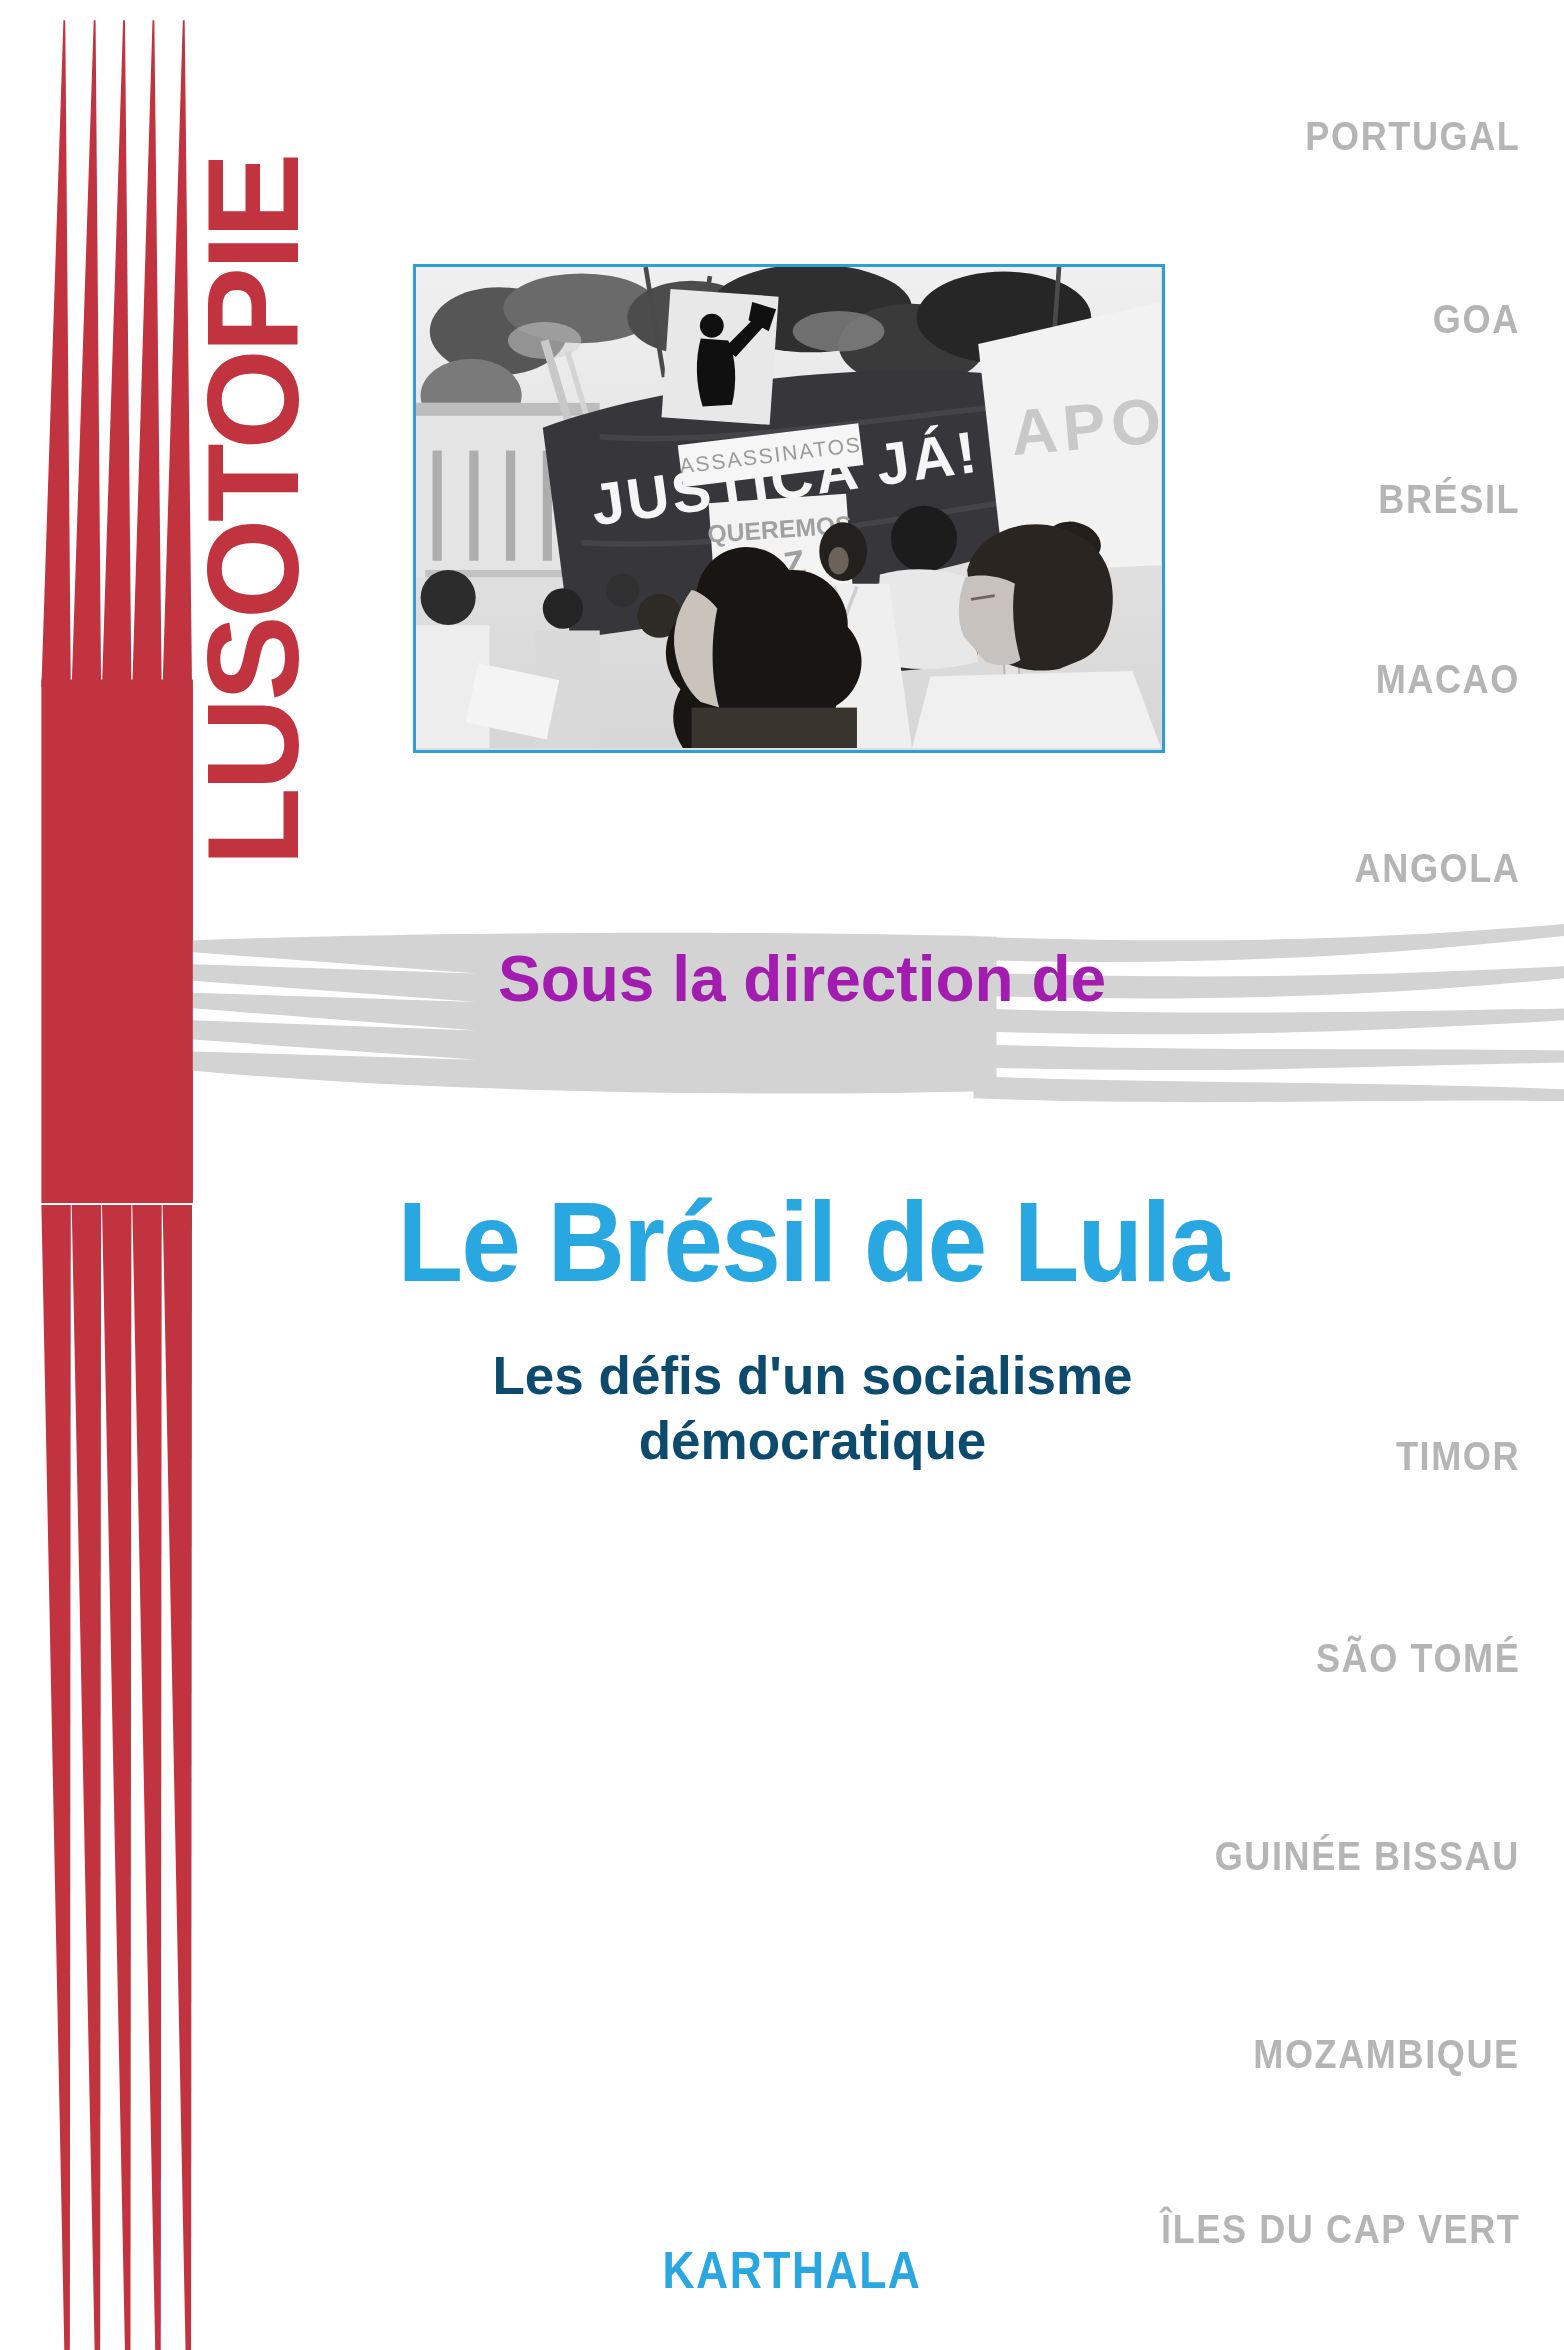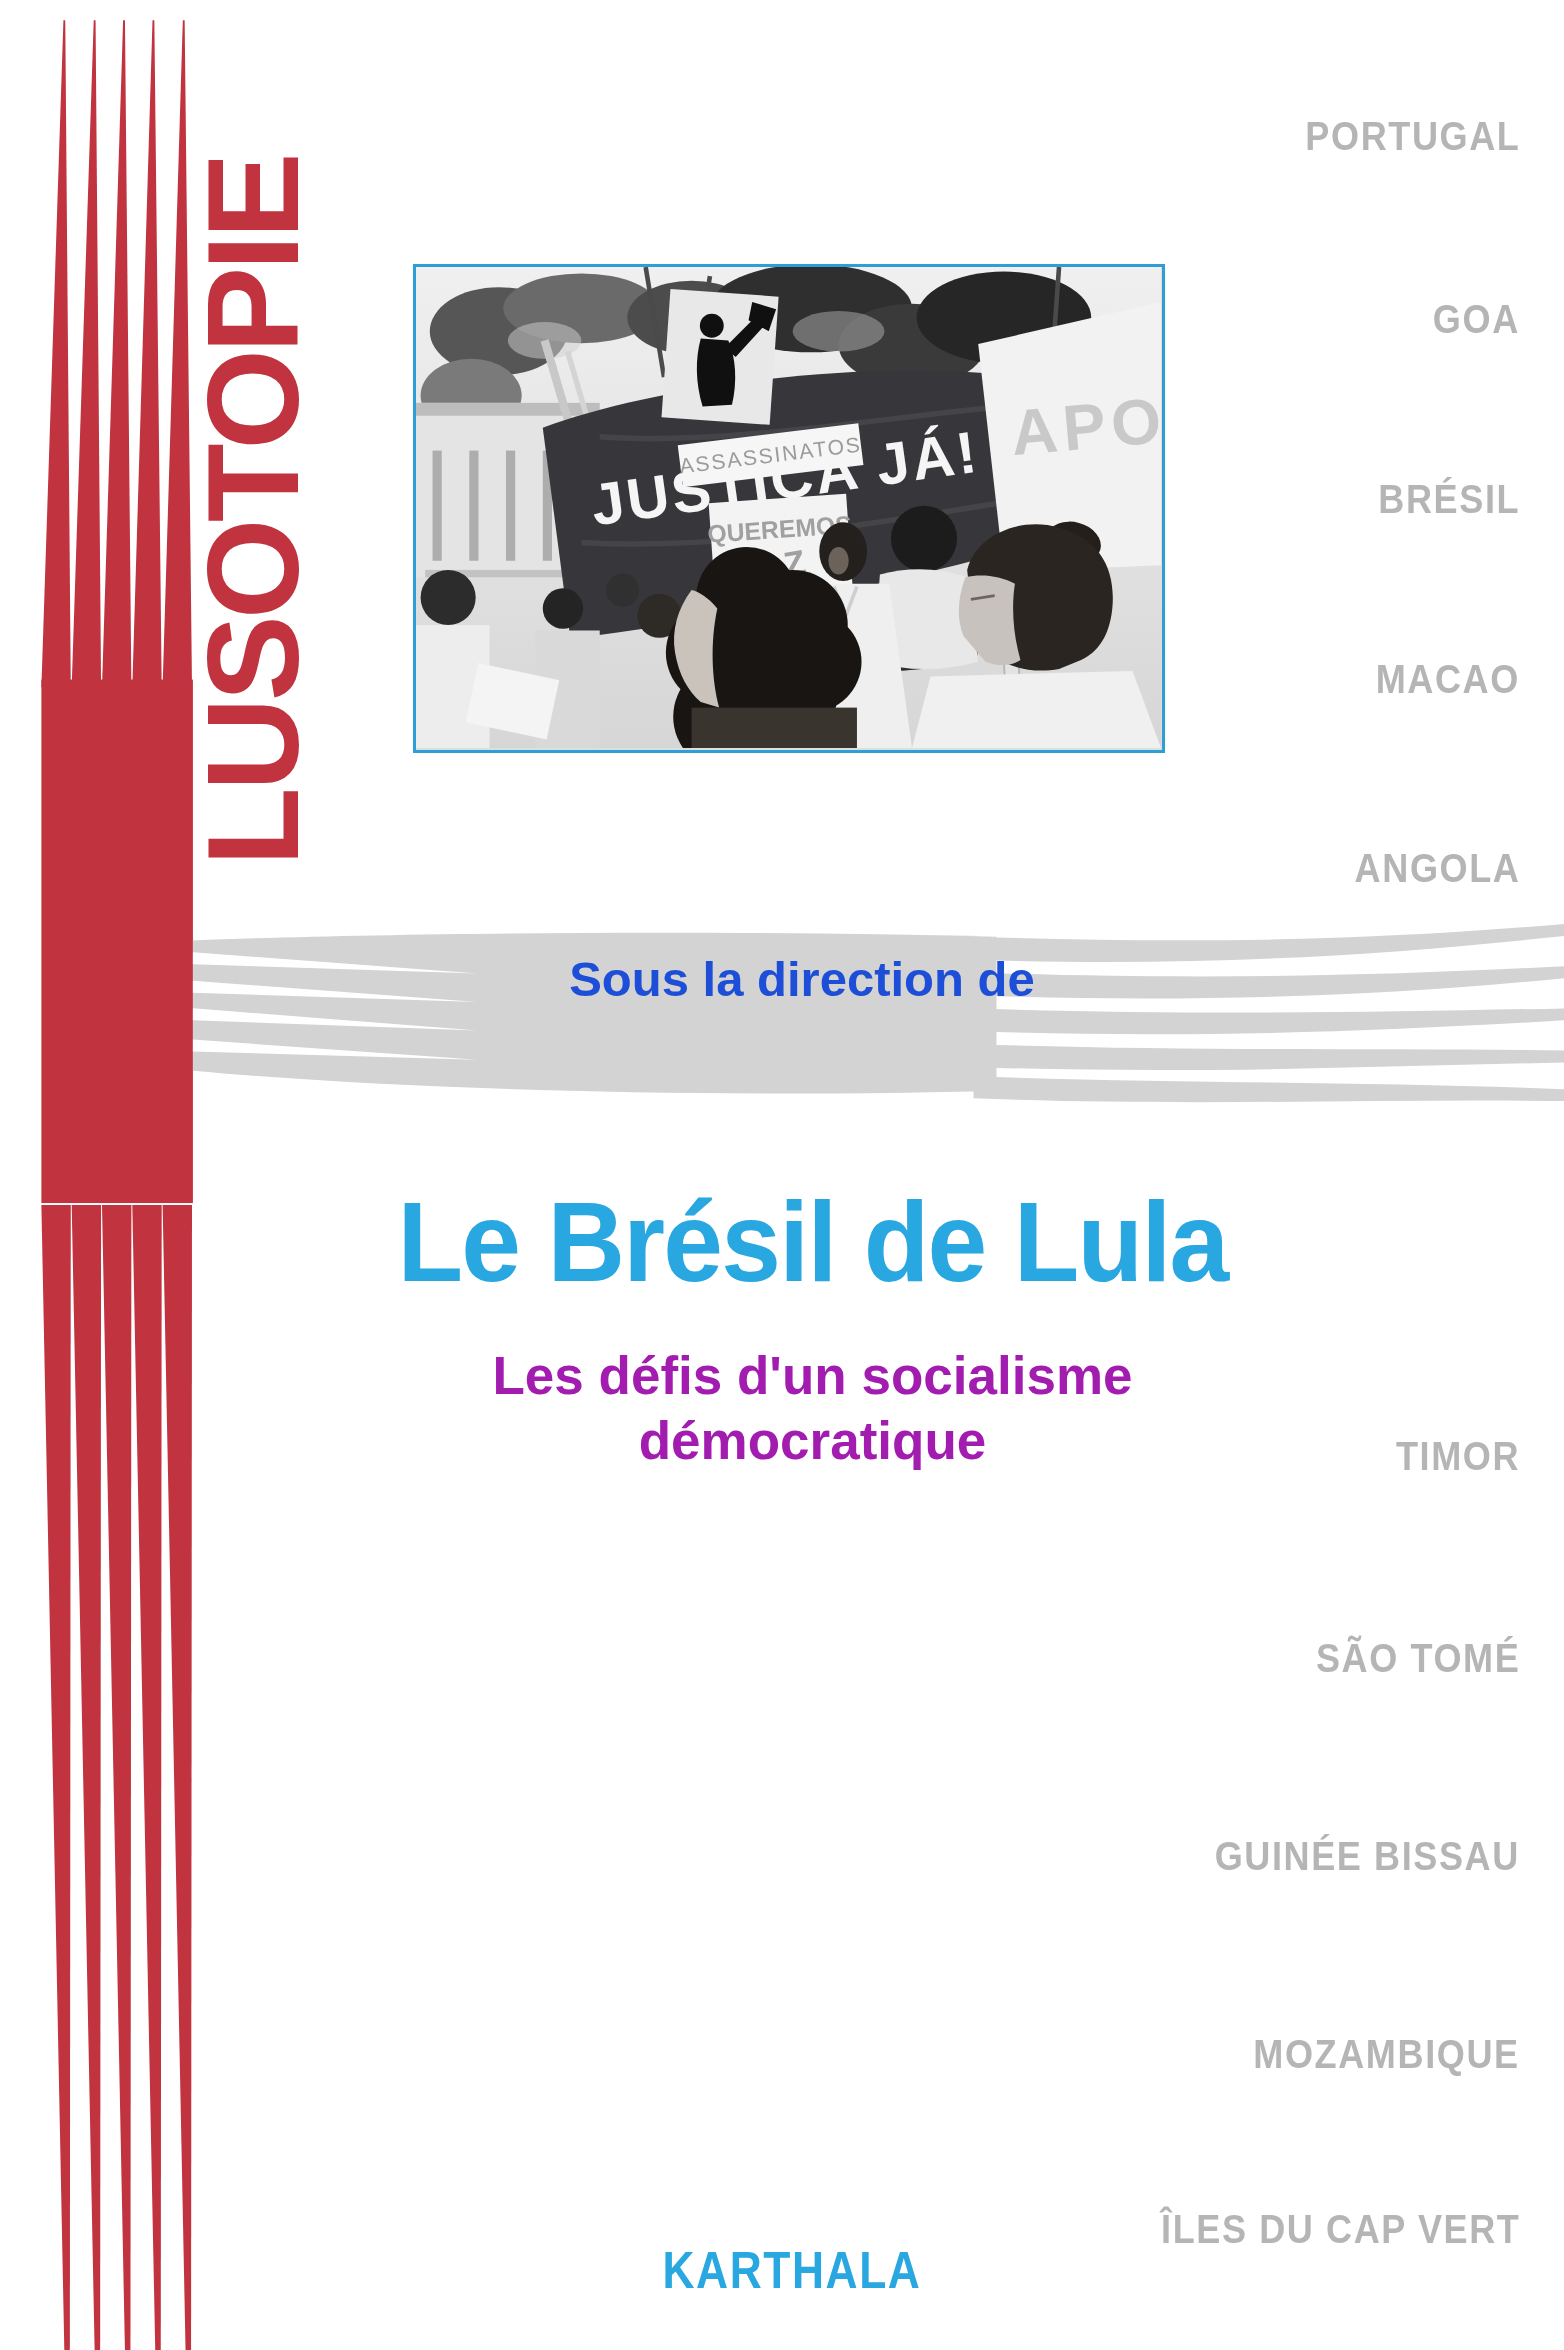--- a/index.html
+++ b/index.html
@@ -14,31 +14,31 @@
     font-size:129px;font-weight:bold;letter-spacing:-3.7px;line-height:106px;
     color:#c1333f;text-align:center;white-space:nowrap;
   }
   .photo{
     position:absolute;left:413px;top:264px;width:752px;height:489px;
     border:3.7px solid #2d9ed6;box-sizing:border-box;background:#dedede;
   }
   .photo svg{display:block;width:745px;height:481px;}
   .director{
     position:absolute;left:478px;top:953px;width:648px;text-align:center;
-    font-size:49px;line-height:53px;font-weight:bold;color:#1d4ed8;
+    font-size:64px;line-height:53px;font-weight:bold;color:#a21caf;
   }
   .title{
     position:absolute;left:321px;top:1186px;width:983px;text-align:center;
     font-size:113px;line-height:113px;font-weight:bold;color:#29a7e0;
     letter-spacing:-1.8px;transform:scaleX(0.95);transform-origin:50% 50%;
     white-space:nowrap;
   }
   .subtitle{
     position:absolute;left:321px;top:1343px;width:983px;text-align:center;
-    font-size:53px;line-height:65px;font-weight:bold;color:#a21caf;
+    font-size:53px;line-height:65px;font-weight:bold;color:#0c4a6e;
   }
   .publisher{
     position:absolute;left:321px;top:2243px;width:942px;text-align:center;
     font-size:51px;line-height:55px;font-weight:bold;color:#29a7e0;
     letter-spacing:1.8px;transform:scaleX(0.87);transform-origin:50% 50%;
   }
   .place{
     position:absolute;right:45px;font-size:41px;line-height:44px;font-weight:bold;
     color:#b5b5b5;letter-spacing:1.8px;white-space:nowrap;
     transform:scaleX(0.88);transform-origin:100% 50%;

